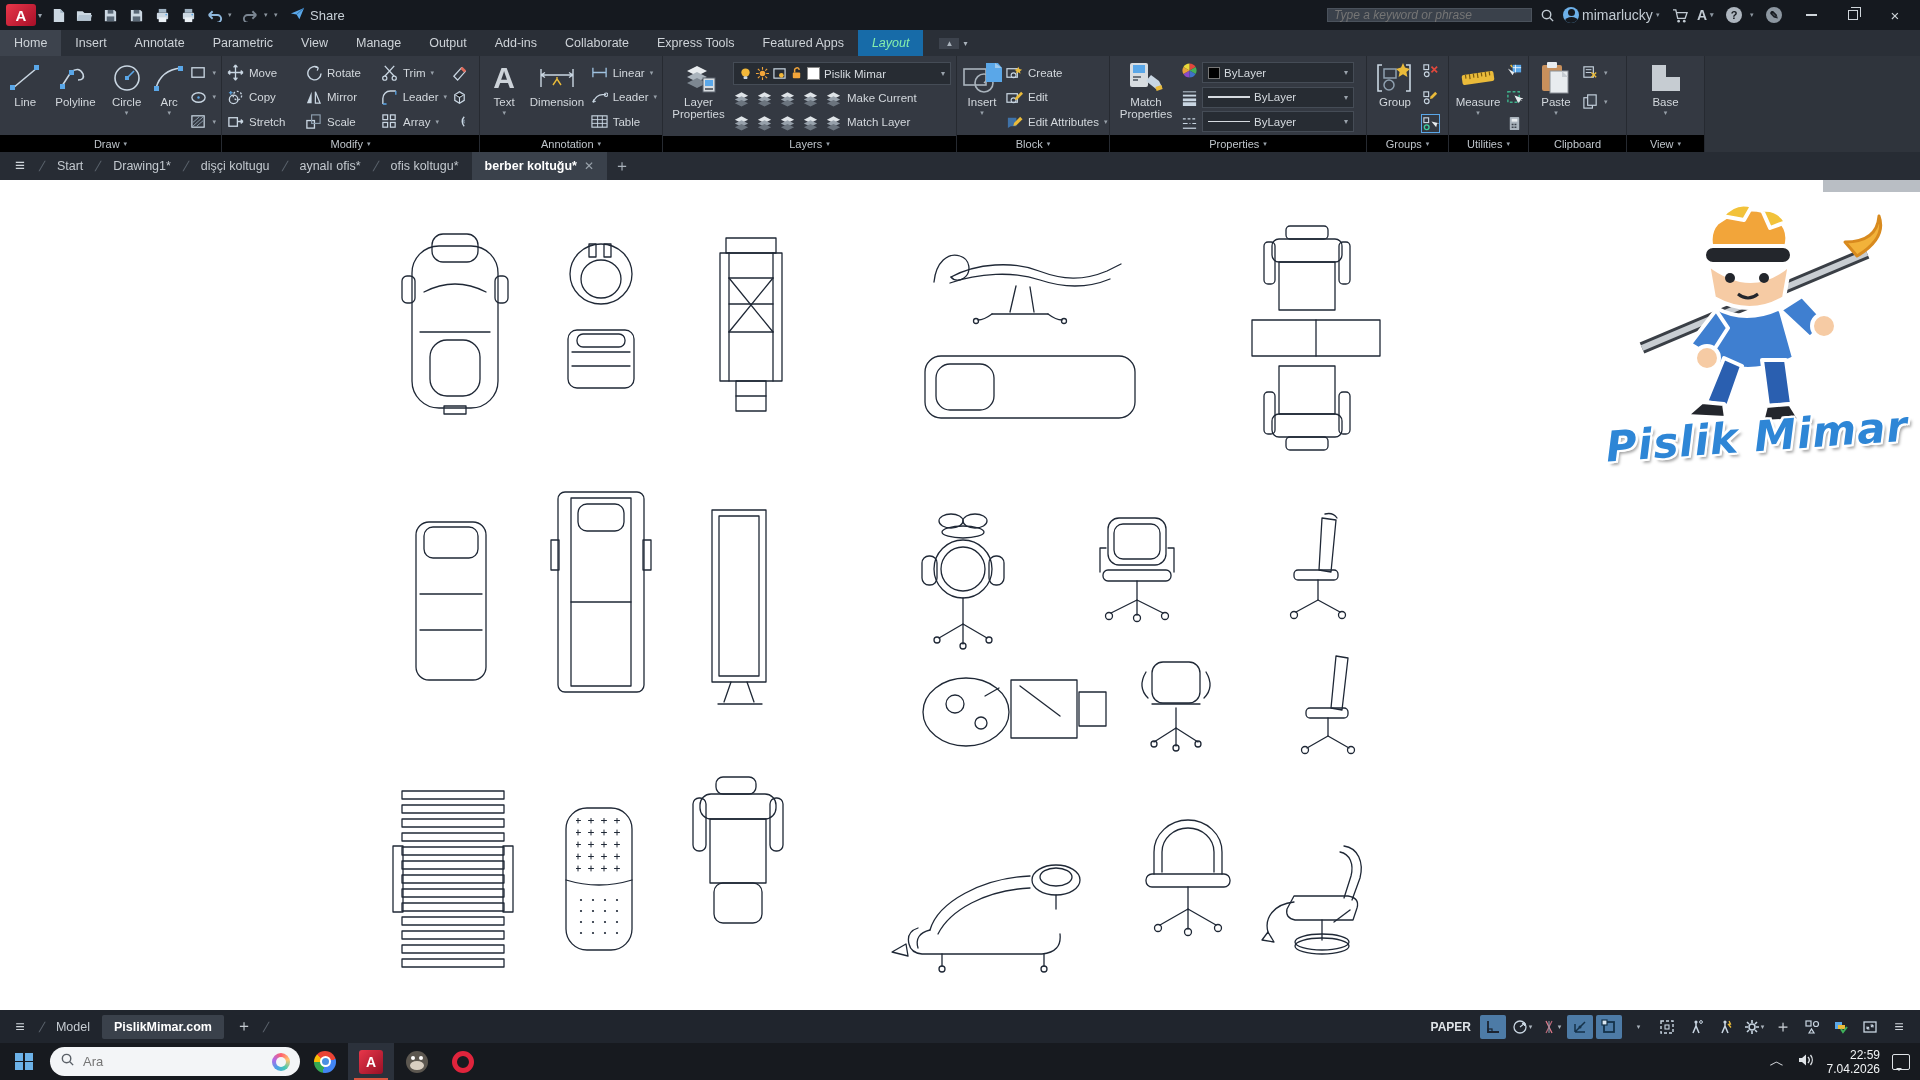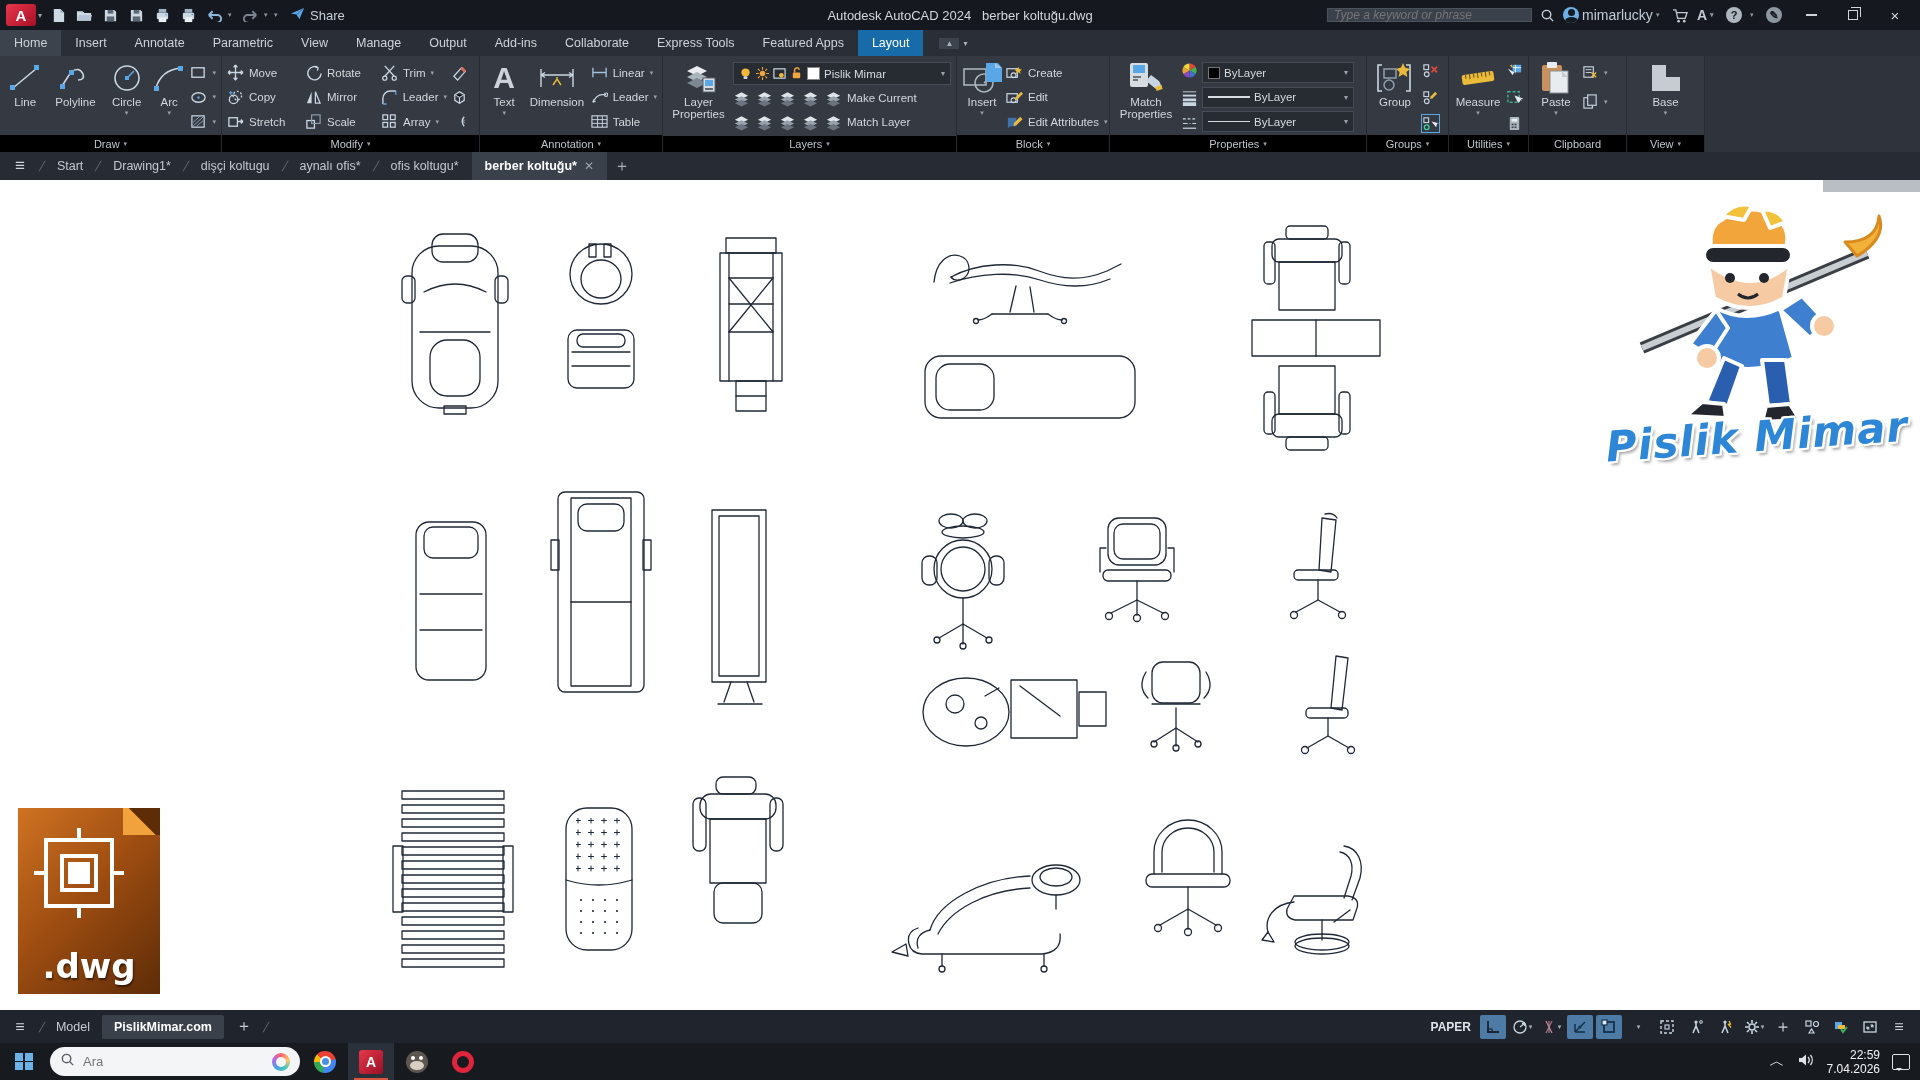--- a/index.html
+++ b/index.html
@@ -28,21 +28,21 @@
   .winbtns { display:flex; }
   .winbtn { width:42px; height:30px; display:flex; align-items:center; justify-content:center; color:#cfd5da; font-size:15px; }
   .minbar { width:11px; height:1.5px; background:#cfd5da; }
   .restore { width:10px; height:10px; border:1.3px solid #cfd5da; position:relative; }
   .restore:before { content:""; position:absolute; left:2px; top:-4px; width:9px; height:9px; border:1.3px solid #cfd5da; border-left:none; border-bottom:none; }
 
   
   .ribbontabs { height:26px; background:#2a2f37; display:flex; align-items:stretch; color:#ced3d8; font-size:12.5px; flex:0 0 auto; }
   .rtab { padding:0 14px; display:flex; align-items:center; }
   .rtab.first { background:#3d434d; }
-  .rtab.active { background:#176ba8; color:#ffffff; }
+  .rtab.active { background:#176ba8; color:#86efac;font-style:italic; }
   .rtab-collapse { margin-left:16px; display:flex; align-items:center; gap:4px; color:#aab3bc; }
   .rtab-collapse .b { background:#3d434d; padding:1px 6px; font-size:8px; }
 
   
   .ribbon { height:96px; background:#343942; display:flex; flex:0 0 auto; font-size:11.5px; color:#d3d8dd; }
   .panel { border-right:1px solid #262a31; display:flex; flex-direction:column; }
   .pcontent { flex:1; display:flex; padding:3px 5px 0 5px; gap:4px; }
   .plabel { height:17px; display:flex; align-items:center; justify-content:center; gap:4px; color:#bfc5cb; font-size:11px; background:#000000; }
   .plabel .dd { font-size:7px; color:#97a0a9; }
   .bigbtn { width:54px; display:flex; flex-direction:column; align-items:center; justify-content:flex-start; gap:1px; padding-top:2px; }
@@ -520,23 +520,20 @@
         </span>
         <span class="qdd">▾</span>
       <span class="qdd">▾</span>
     </div>
     <div class="share">
       <span class="pl"><svg width="15" height="15">
             <use href="#s-plane"></use>
           </svg></span>
       <span>Share</span>
     </div>
-    <div class="tb-title">
-      <span>Autodesk AutoCAD 2024</span>&nbsp;&nbsp;&nbsp;<span>berber koltuğu.dwg</span>
-    </div>
     <div class="tb-right">
       <div class="tb-search">
         <input placeholder="Type a keyword or phrase" style="">
       </div>
       <span class="tb-ico" style="color:#c2cbd3">
           <svg width="15" height="15">
             <use href="#s-mag"></use>
           </svg>
         </span>
       <span class="tb-ico">
@@ -1321,31 +1318,20 @@
         <path d="M104 110q30 16 64 0l14 50q-46 22-92 0z" fill="#3f7fd0"></path>
         <path d="M104 112l-26 34 20 12 18-28zM168 112l30 28 16-16-24-26z" fill="#3f7fd0"></path>
         <circle cx="95" cy="160" r="12" fill="#f6cba4"></circle>
         <circle cx="212" cy="128" r="12" fill="#f6cba4"></circle>
         <path d="M112 160l-18 44 22 4 14-40zM150 162l6 46 24-2-6-44z" fill="#2a5fb0"></path>
         <path d="M90 204l-16 14 40 2-2-14zM154 208l-4 16 38-2-10-16z" fill="#23262c"></path>
       </g>
     </svg>
     <div class="logo-text">Pislik Mimar</div>
 
-    <div class="dwgbadge">
-      <div class="dwg-body"></div>
-      <div class="dwg-fold"></div>
-      <svg class="dwg-glyph" width="100" height="110" viewBox="0 0 100 110" fill="none" stroke="#fff" stroke-width="4">
-        <rect x="14" y="14" width="66" height="66"></rect>
-        <rect x="30" y="30" width="34" height="34"></rect>
-        <rect x="38" y="38" width="18" height="18" fill="#fff"></rect>
-        <path d="M14 47H2M80 47h12M47 14V2M47 80v12"></path>
-      </svg>
-      <div class="dwg-ext">.dwg</div>
-    </div>
   </div>
 
   <div class="statusbar">
     <span class="sb-menu">≡</span>
     <span class="fsep">/</span>
     <span class="sb-tab">Model</span>
     <span class="sb-tab active">PislikMimar.com</span>
     <span class="sb-tab" style="font-size:16px">＋</span>
     <span class="fsep">/</span>
     <div class="sb-right">

